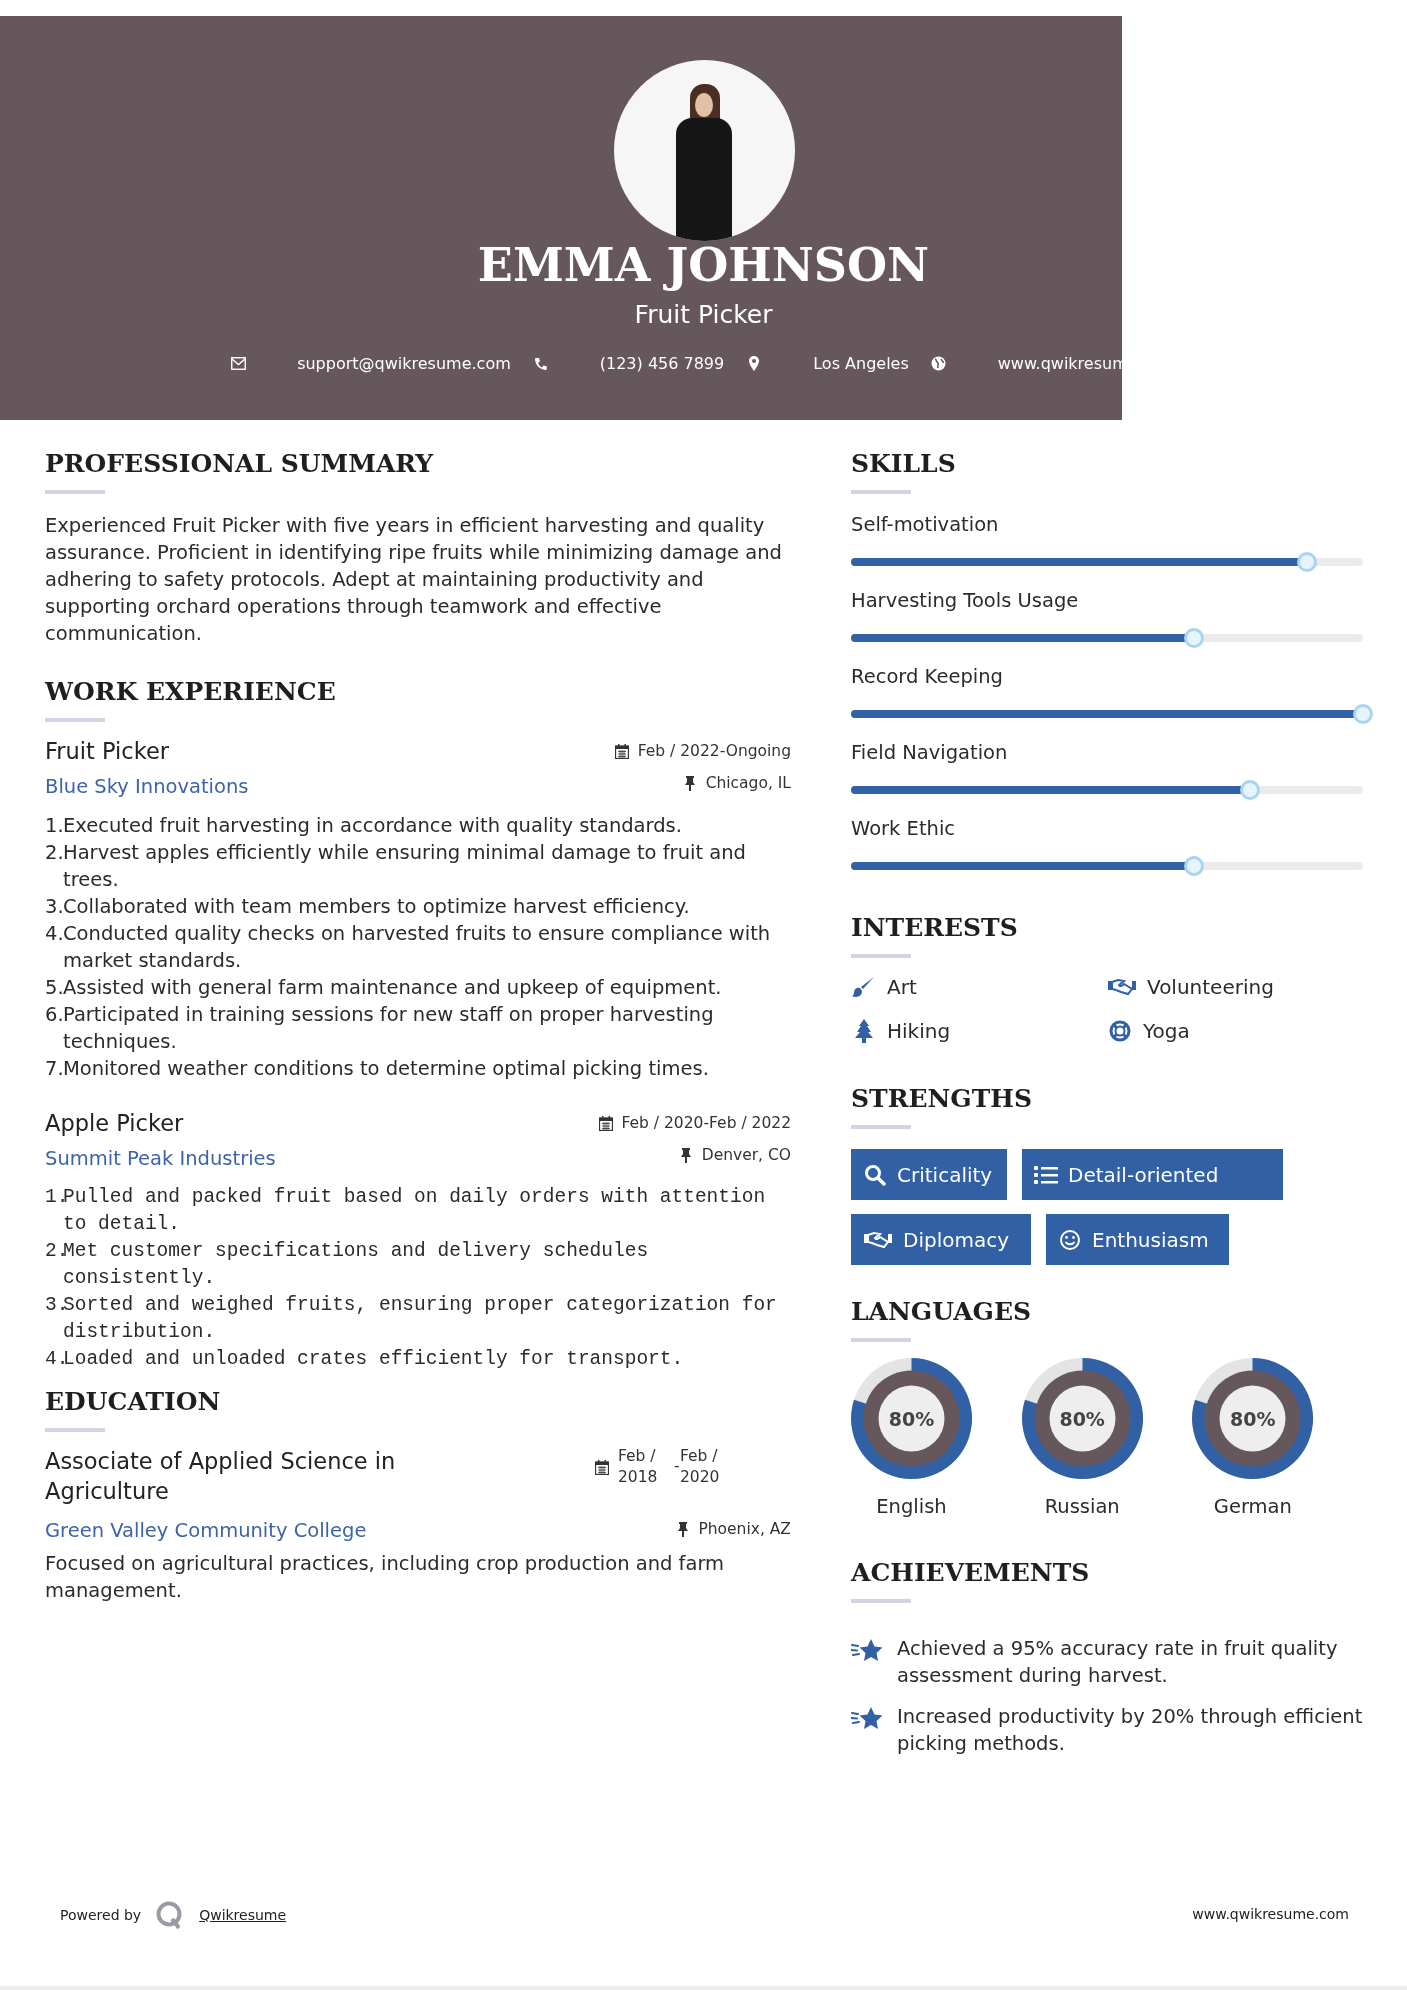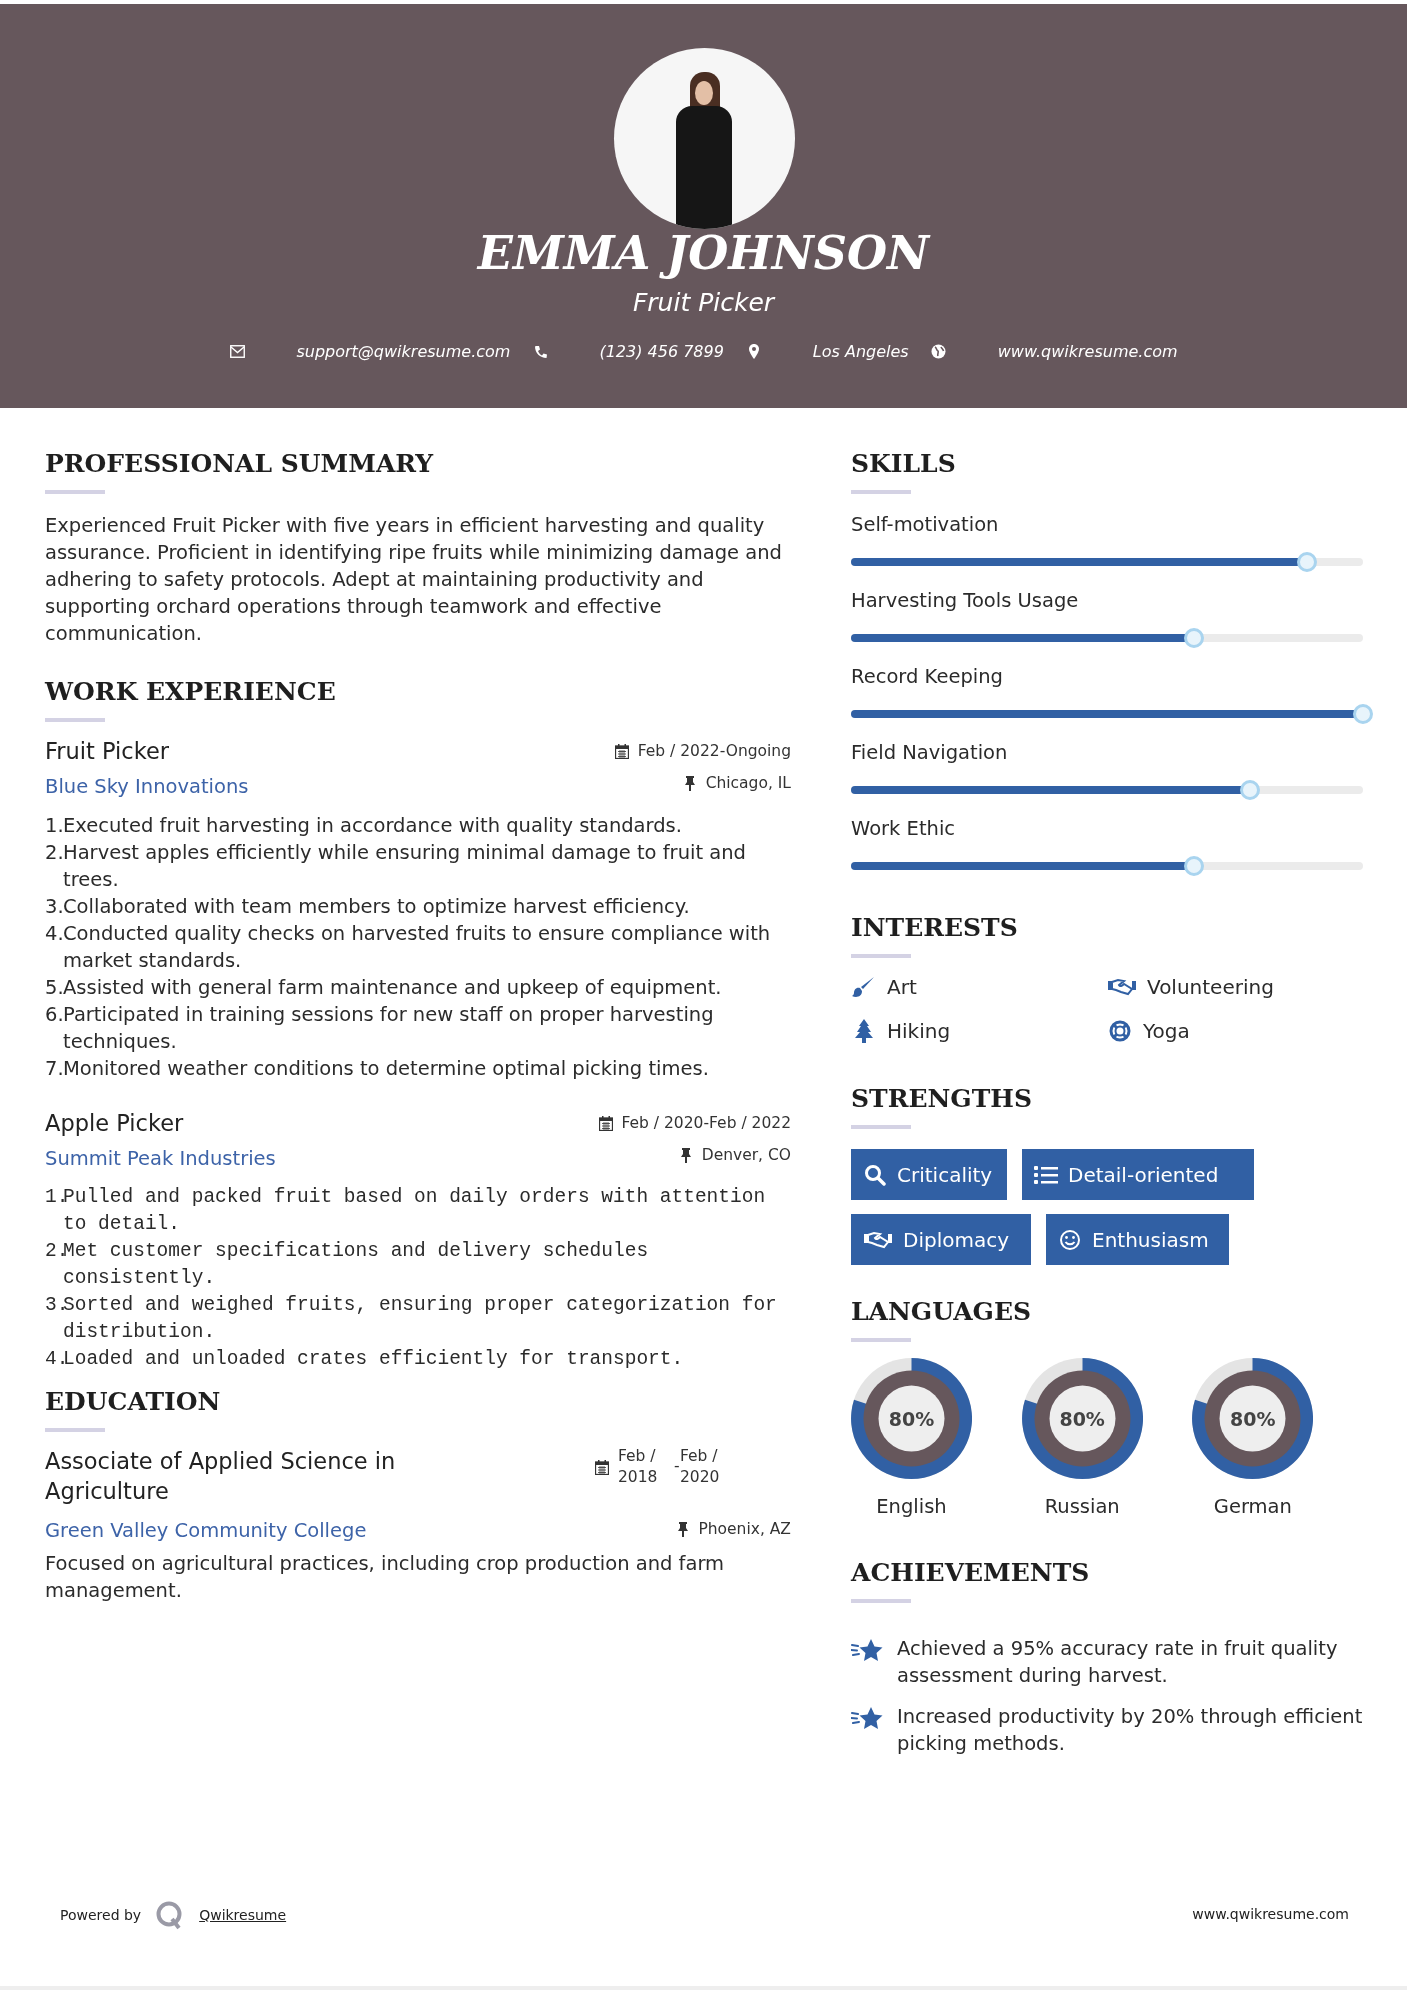--- a/index.html
+++ b/index.html
@@ -1,19 +1,19 @@
 <!DOCTYPE html>
 <html><head>
 <meta charset="utf-8">
 <style>
   * { box-sizing: border-box; margin: 0; padding: 0; }
   html, body { width: 1407px; height: 1990px; background: #ffffff; overflow: hidden; }
   body { font-family: "DejaVu Sans", sans-serif; color: #2b2b2b; position: relative; }
 
-  .header { position: absolute; left: 0; top: 4px; width: 1407px; height: 404px; background: #66575c; font-style: italic; }
+  .header { position: absolute; left: 0; top: 16px; width: 1122px; height: 404px; background: #66575c; }
   .avatar { position: absolute; left: 614px; top: 44px; width: 181px; height: 181px; border-radius: 50%; background: #f6f6f6; overflow: hidden; }
   .avatar .hair { position: absolute; left: 76px; top: 24px; width: 30px; height: 72px; border-radius: 14px 14px 6px 6px; background: #4a2e22; }
   .avatar .body { position: absolute; left: 62px; top: 58px; width: 56px; height: 130px; border-radius: 16px 16px 0 0; background: #161616; }
   .avatar .face { position: absolute; left: 81px; top: 33px; width: 18px; height: 24px; border-radius: 50%; background: #e3bfa6; }
 
   .name { position: absolute; left: 0; top: 222px; width: 1407px; text-align: center; font-family: "DejaVu Serif", serif; font-weight: bold; font-size: 46px; color: #ffffff; letter-spacing: 0px; }
   .title { position: absolute; left: 0; top: 284px; width: 1407px; text-align: center; font-size: 25px; color: #ffffff; }
   .contacts { position: absolute; left: 0; top: 338px; width: 1407px; display: flex; justify-content: center; align-items: center; font-size: 16px; color: #ffffff; }
   .contact { display: flex; align-items: center; margin: 0 11px; gap: 33px; }
   .contact .ic { display: inline-flex; width: 16px; height: 16px; margin-right: 18px; align-items: center; justify-content: center; }
@@ -330,21 +330,21 @@
     <div class="strengths" style="margin-top:20px;">
       <div class="strength" style="width:156px;align-items:center;">
         <span class="ic">
           <svg width="22" height="22" viewBox="0 0 22 22">
               <circle cx="9" cy="9" r="6.5" fill="none" stroke="#fff" stroke-width="3"></circle>
               <path d="M14 14 L20 20" stroke="#fff" stroke-width="3.5" stroke-linecap="round"></path>
             </svg>
         </span>
         <span>Criticality</span>
       </div>
-      <div class="strength" style="width:232px;">
+      <div class="strength" style="width:261px;">
         <span class="ic">
           <svg width="24" height="20" viewBox="0 0 24 20">
               <rect x="0" y="1" width="4" height="4" rx="1" fill="#fff"></rect>
               <rect x="0" y="8" width="4" height="4" rx="1" fill="#fff"></rect>
               <rect x="0" y="15" width="4" height="4" rx="1" fill="#fff"></rect>
               <rect x="7" y="2" width="17" height="2.5" fill="#fff"></rect>
               <rect x="7" y="9" width="17" height="2.5" fill="#fff"></rect>
               <rect x="7" y="16" width="17" height="2.5" fill="#fff"></rect>
             </svg>
         </span>

